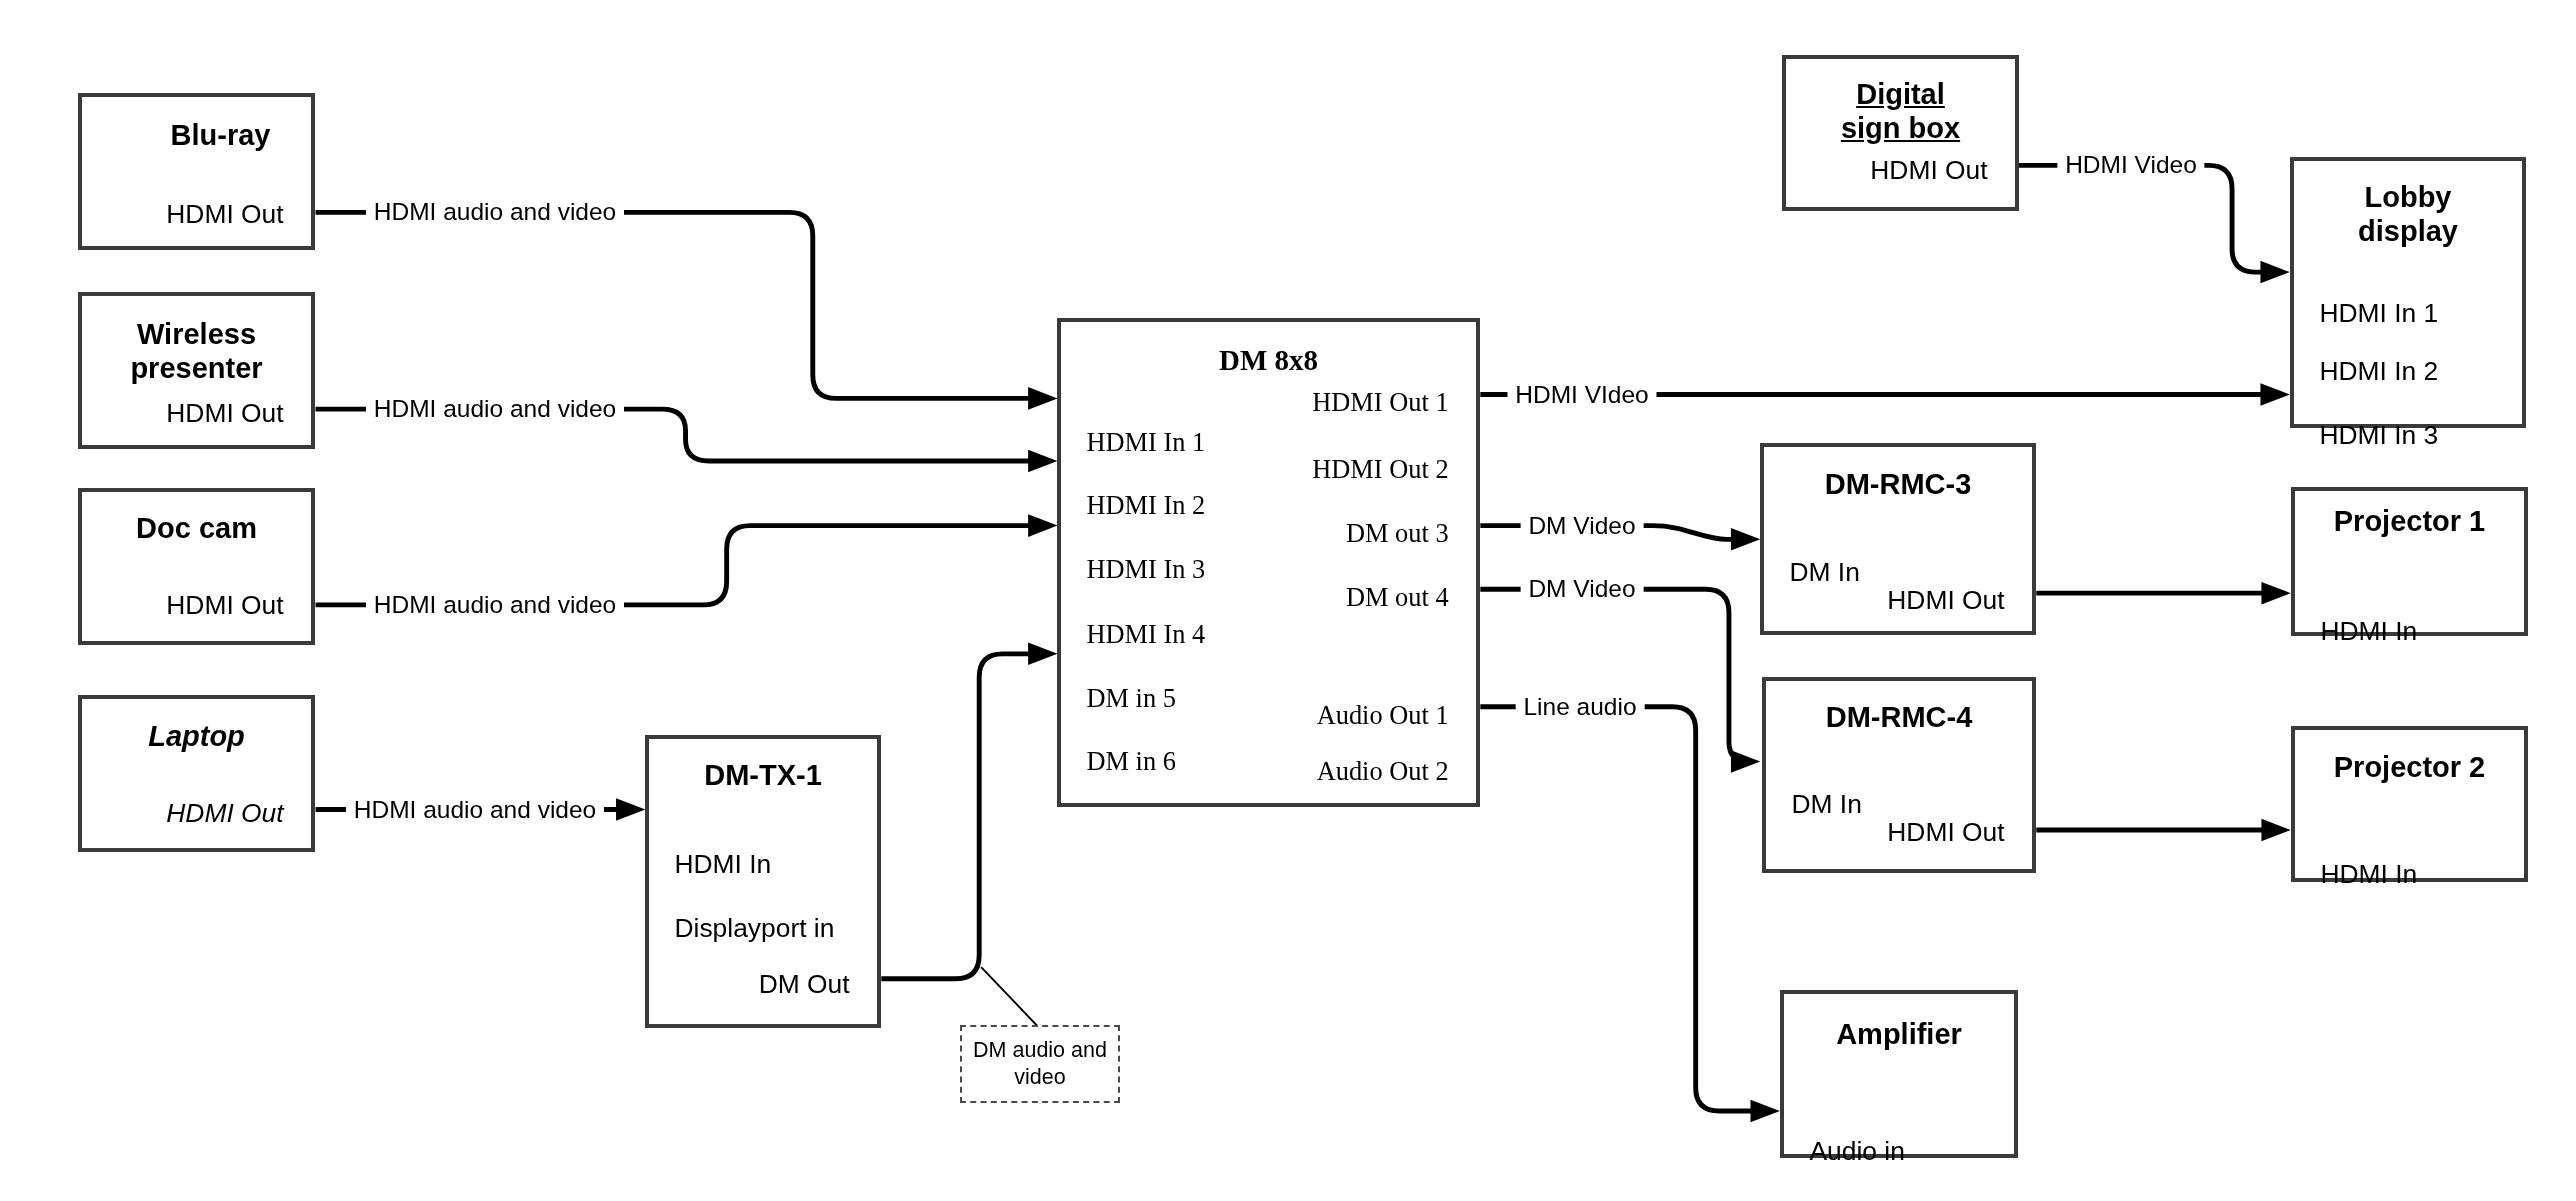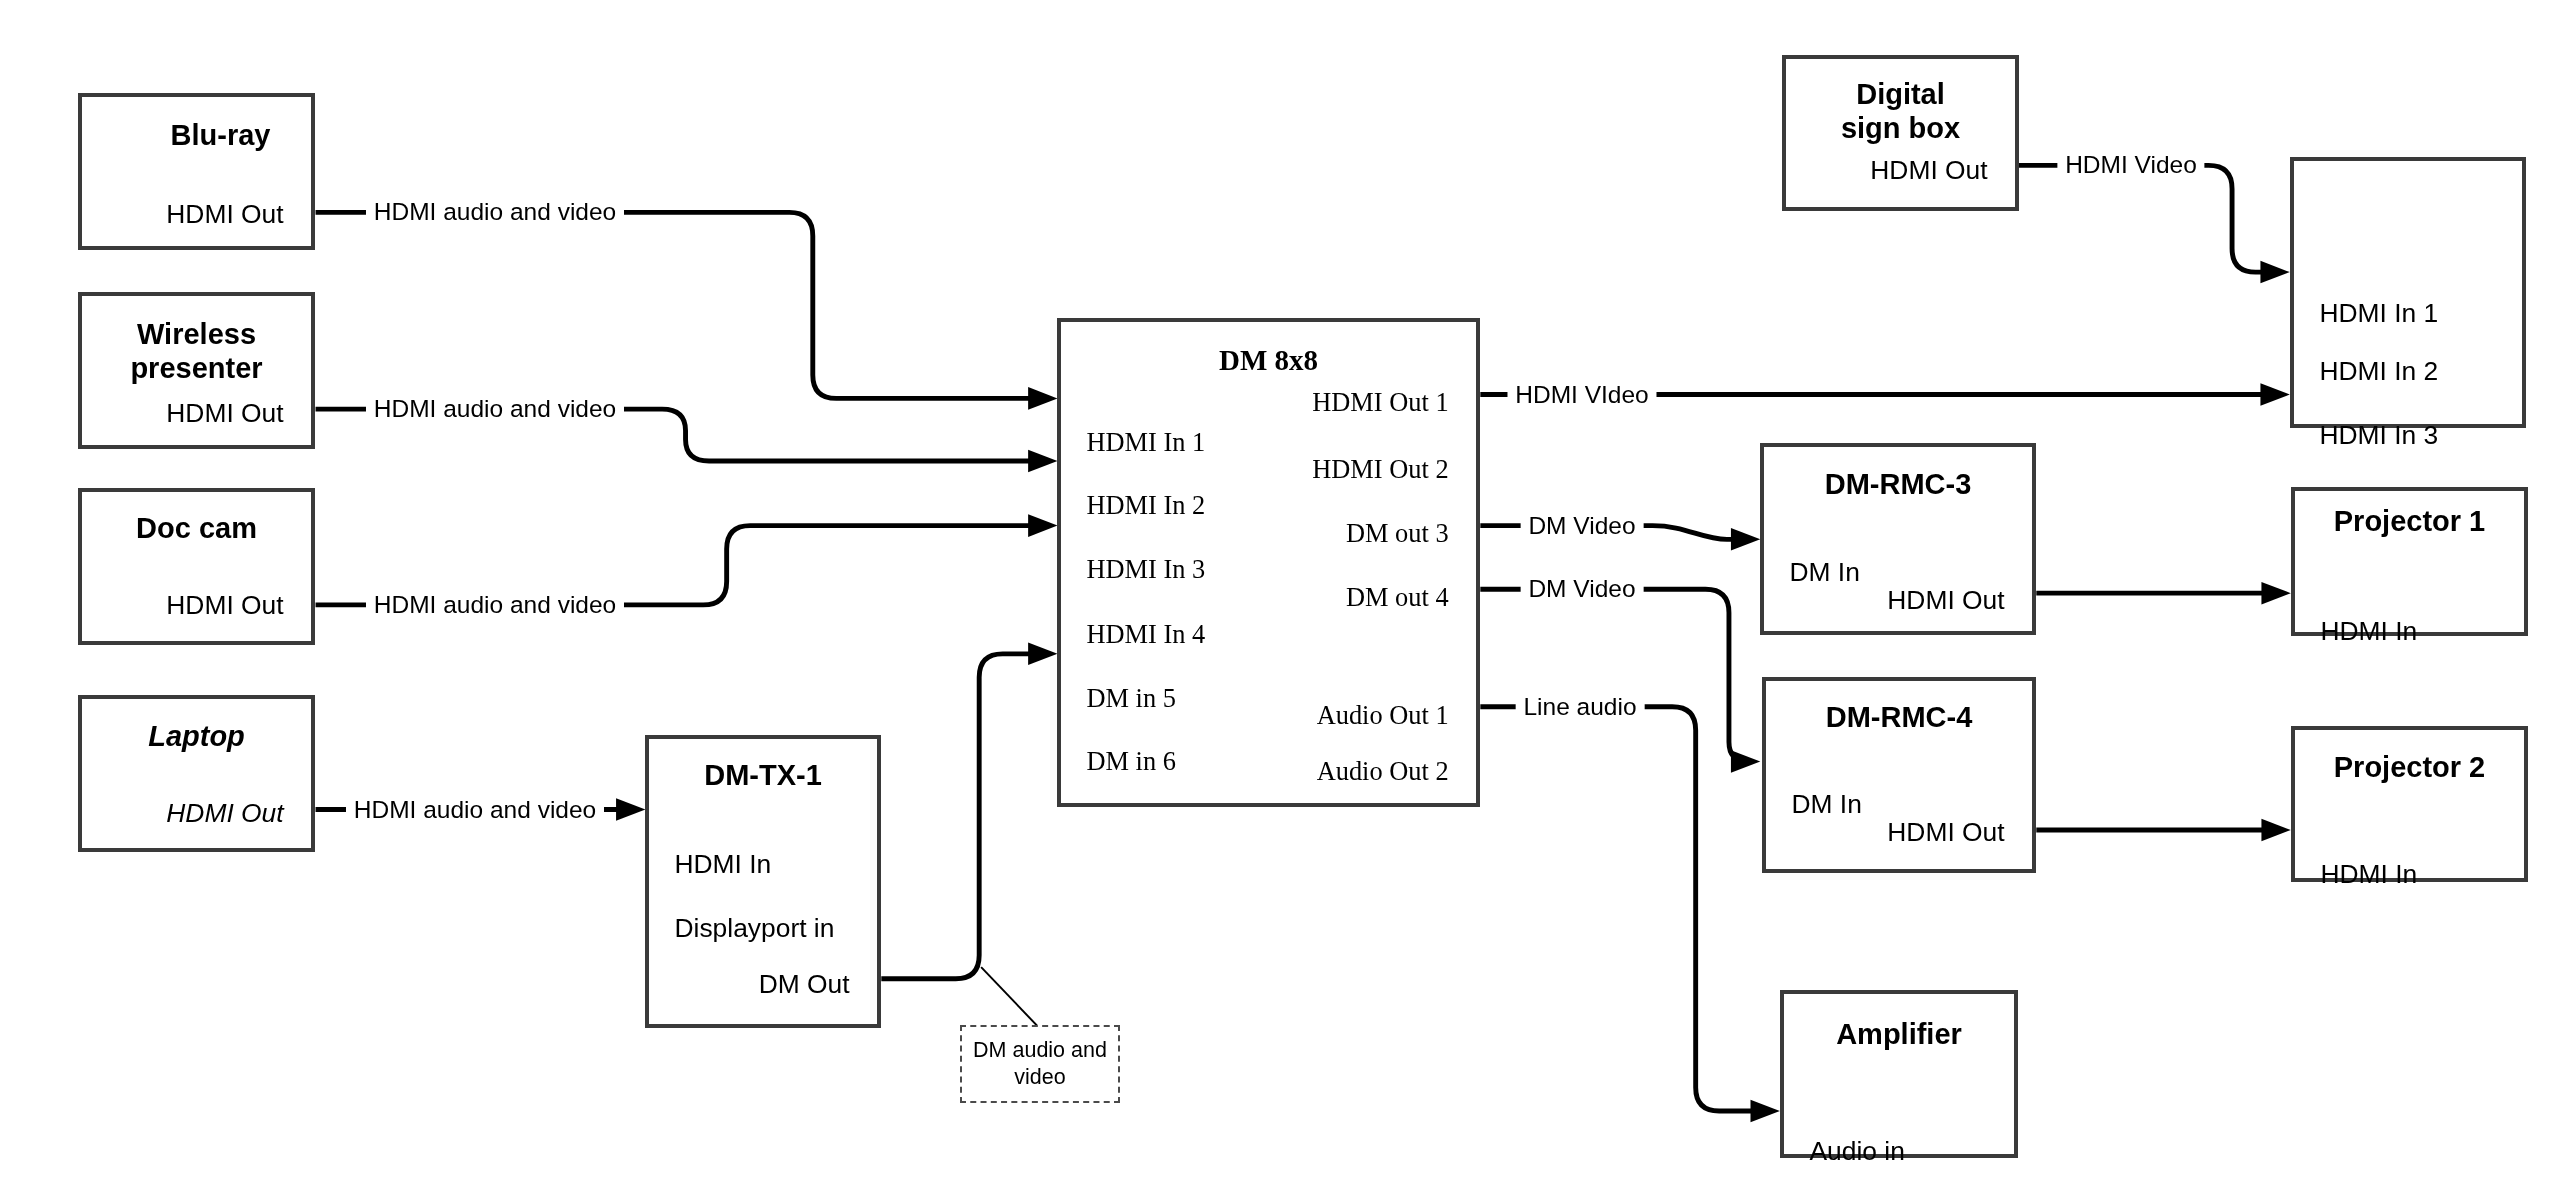--- a/index.html
+++ b/index.html
@@ -116,25 +116,26 @@
     <span class="port pl" style="top:403px;">DM in 6</span>
     <span class="port pr" style="top:80px;">HDMI Out 1</span>
     <span class="port pr" style="top:147px;">HDMI Out 2</span>
     <span class="port pr" style="top:211px;">DM out 3</span>
     <span class="port pr" style="top:275px;">DM out 4</span>
     <span class="port pr" style="top:393px;">Audio Out 1</span>
     <span class="port pr" style="top:449px;">Audio Out 2</span>
   </div>
 
   <div class="dev-box" style="left:1782px;top:55px;width:237px;height:156px;">
-    <div class="dev-title" style="padding:17.6px 44px 0;">Digital sign box</div>
+    <div class="dev-title" style="padding:17.6px 44px 0;text-decoration:underline;">Digital sign box</div>
     <span class="port pr" style="top:111px;">HDMI Out</span>
   </div>
 
   <div class="dev-box" style="left:2290px;top:157px;width:236px;height:271px;">
+    <div class="dev-title" style="padding:18.6px 59px 0;">Lobby display</div>
     <span class="port pl" style="top:116px;">HDMI In 1</span>
     <span class="port pl" style="top:174px;">HDMI In 2</span>
     <span class="port pl" style="top:238px;">HDMI In 3</span>
   </div>
 
   <div class="dev-box" style="left:1760px;top:443px;width:276px;height:192px;">
     <div class="dev-title" style="padding-top:19.6px;">DM-RMC-3</div>
     <span class="port pl" style="top:89px;">DM In</span>
     <span class="port pr" style="top:153px;">HDMI Out</span>
   </div>

